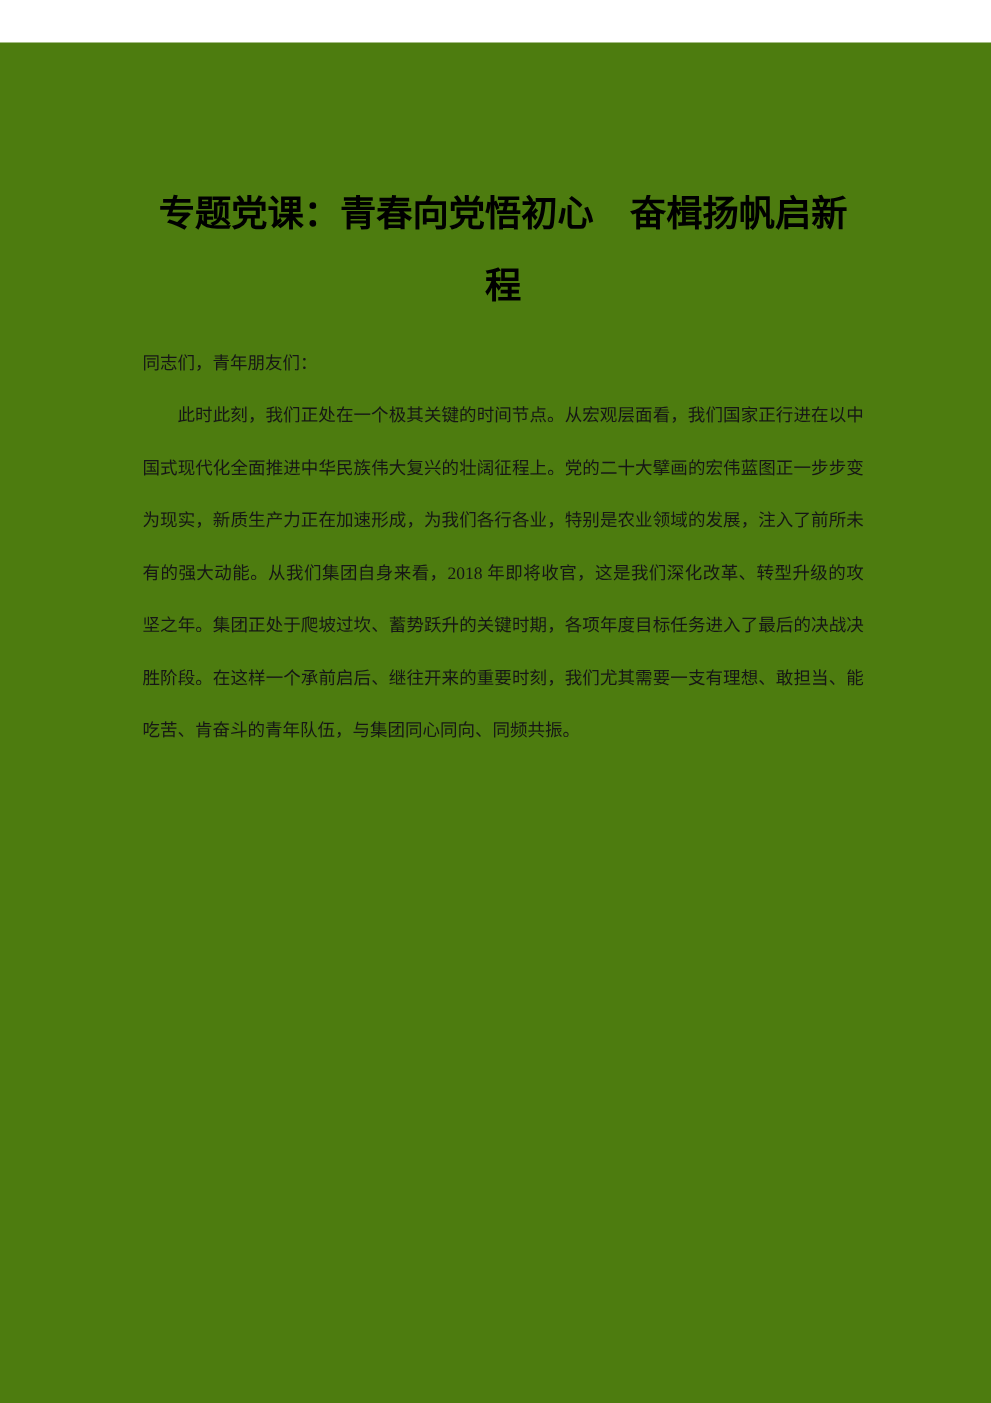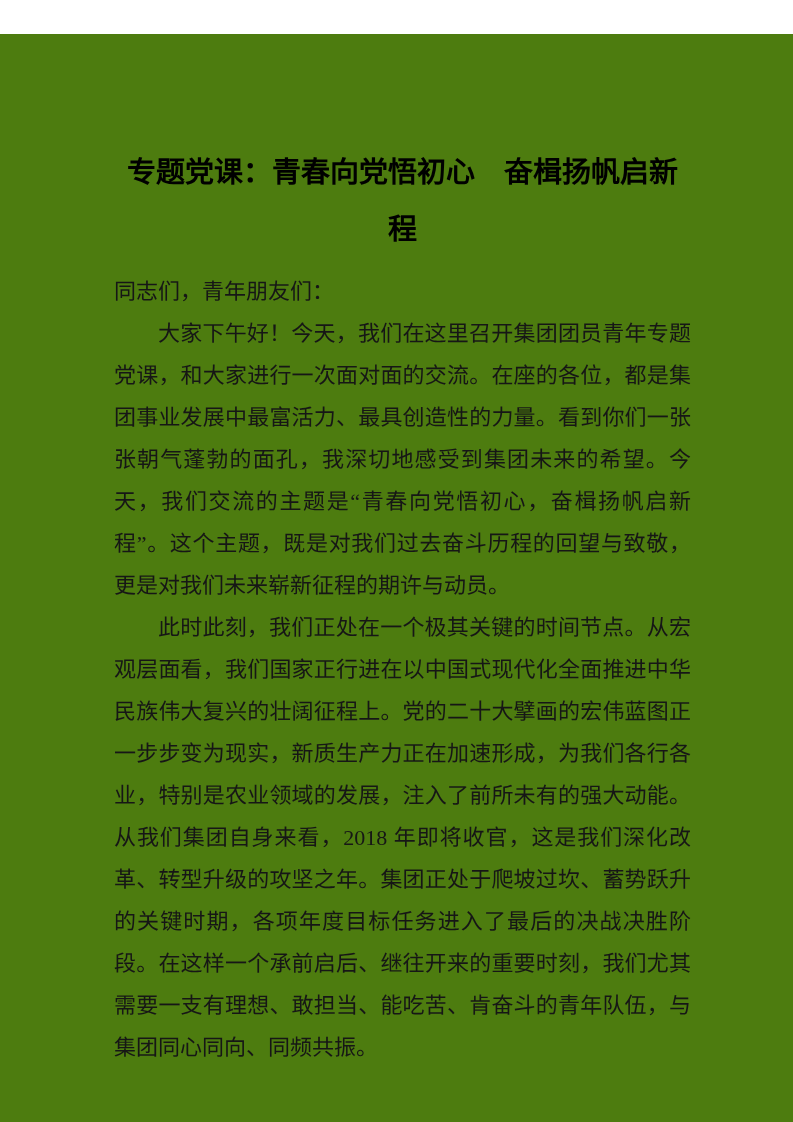--- a/index.html
+++ b/index.html
@@ -23,21 +23,21 @@
     margin: 0;
     font-size: 29px;
     line-height: 57px;
     font-weight: 700;
     text-align: center;
     color: #000000;
     letter-spacing: 0;
   }
   .doc-body {
     margin-top: 13px;
-    font-size: 22px;
+    font-size: 14px;
     line-height: 42px;
     color: #161616;
     text-align: justify;
     text-justify: inter-ideograph;
   }
   .doc-body p {
     margin: 0;
     padding: 0;
   }
   .doc-body p.indent {
@@ -45,16 +45,15 @@
   }
 </style>
 </head>
 <body>
 
 <div class="page">
   <h1 class="doc-title">专题党课：青春向党悟初心　奋楫扬帆启新程</h1>
 
   <div class="doc-body">
     <p>同志们，青年朋友们：</p>
-    <p class="indent">大家下午好！今天，我们在这里召开集团团员青年专题党课，和大家进行一次面对面的交流。在座的各位，都是集团事业发展中最富活力、最具创造性的力量。看到你们一张张朝气蓬勃的面孔，我深切地感受到集团未来的希望。今天，我们交流的主题是“青春向党悟初心，奋楫扬帆启新程”。这个主题，既是对我们过去奋斗历程的回望与致敬，更是对我们未来崭新征程的期许与动员。</p>
     <p class="indent">此时此刻，我们正处在一个极其关键的时间节点。从宏观层面看，我们国家正行进在以中国式现代化全面推进中华民族伟大复兴的壮阔征程上。党的二十大擘画的宏伟蓝图正一步步变为现实，新质生产力正在加速形成，为我们各行各业，特别是农业领域的发展，注入了前所未有的强大动能。从我们集团自身来看，2018 年即将收官，这是我们深化改革、转型升级的攻坚之年。集团正处于爬坡过坎、蓄势跃升的关键时期，各项年度目标任务进入了最后的决战决胜阶段。在这样一个承前启后、继往开来的重要时刻，我们尤其需要一支有理想、敢担当、能吃苦、肯奋斗的青年队伍，与集团同心同向、同频共振。</p>
   </div>
 </div>
 
 </body></html>

